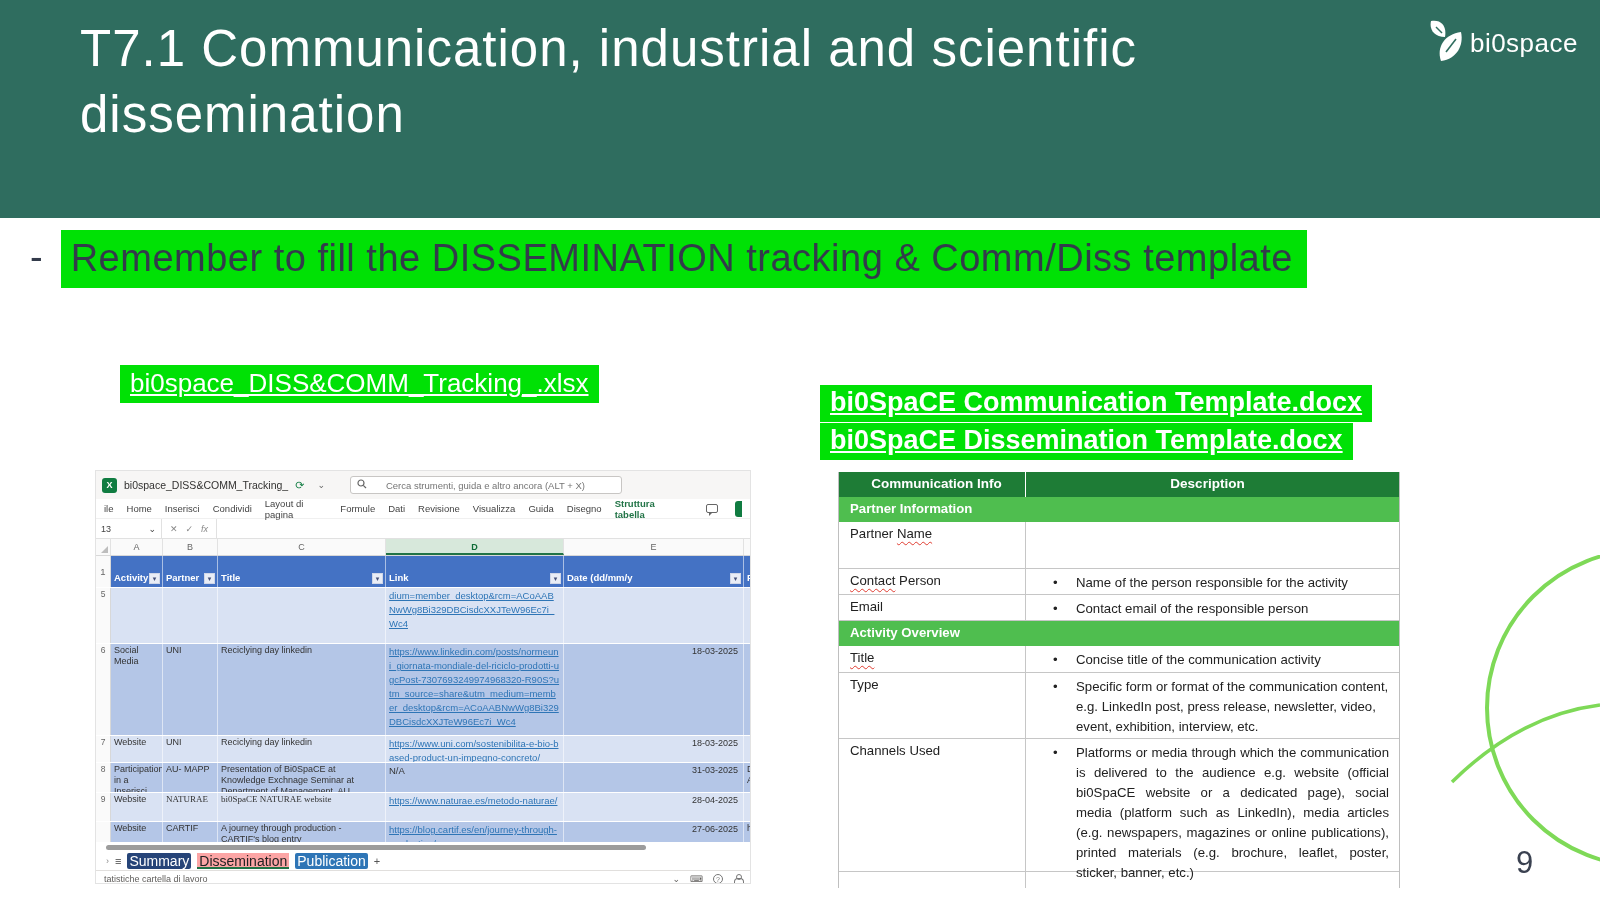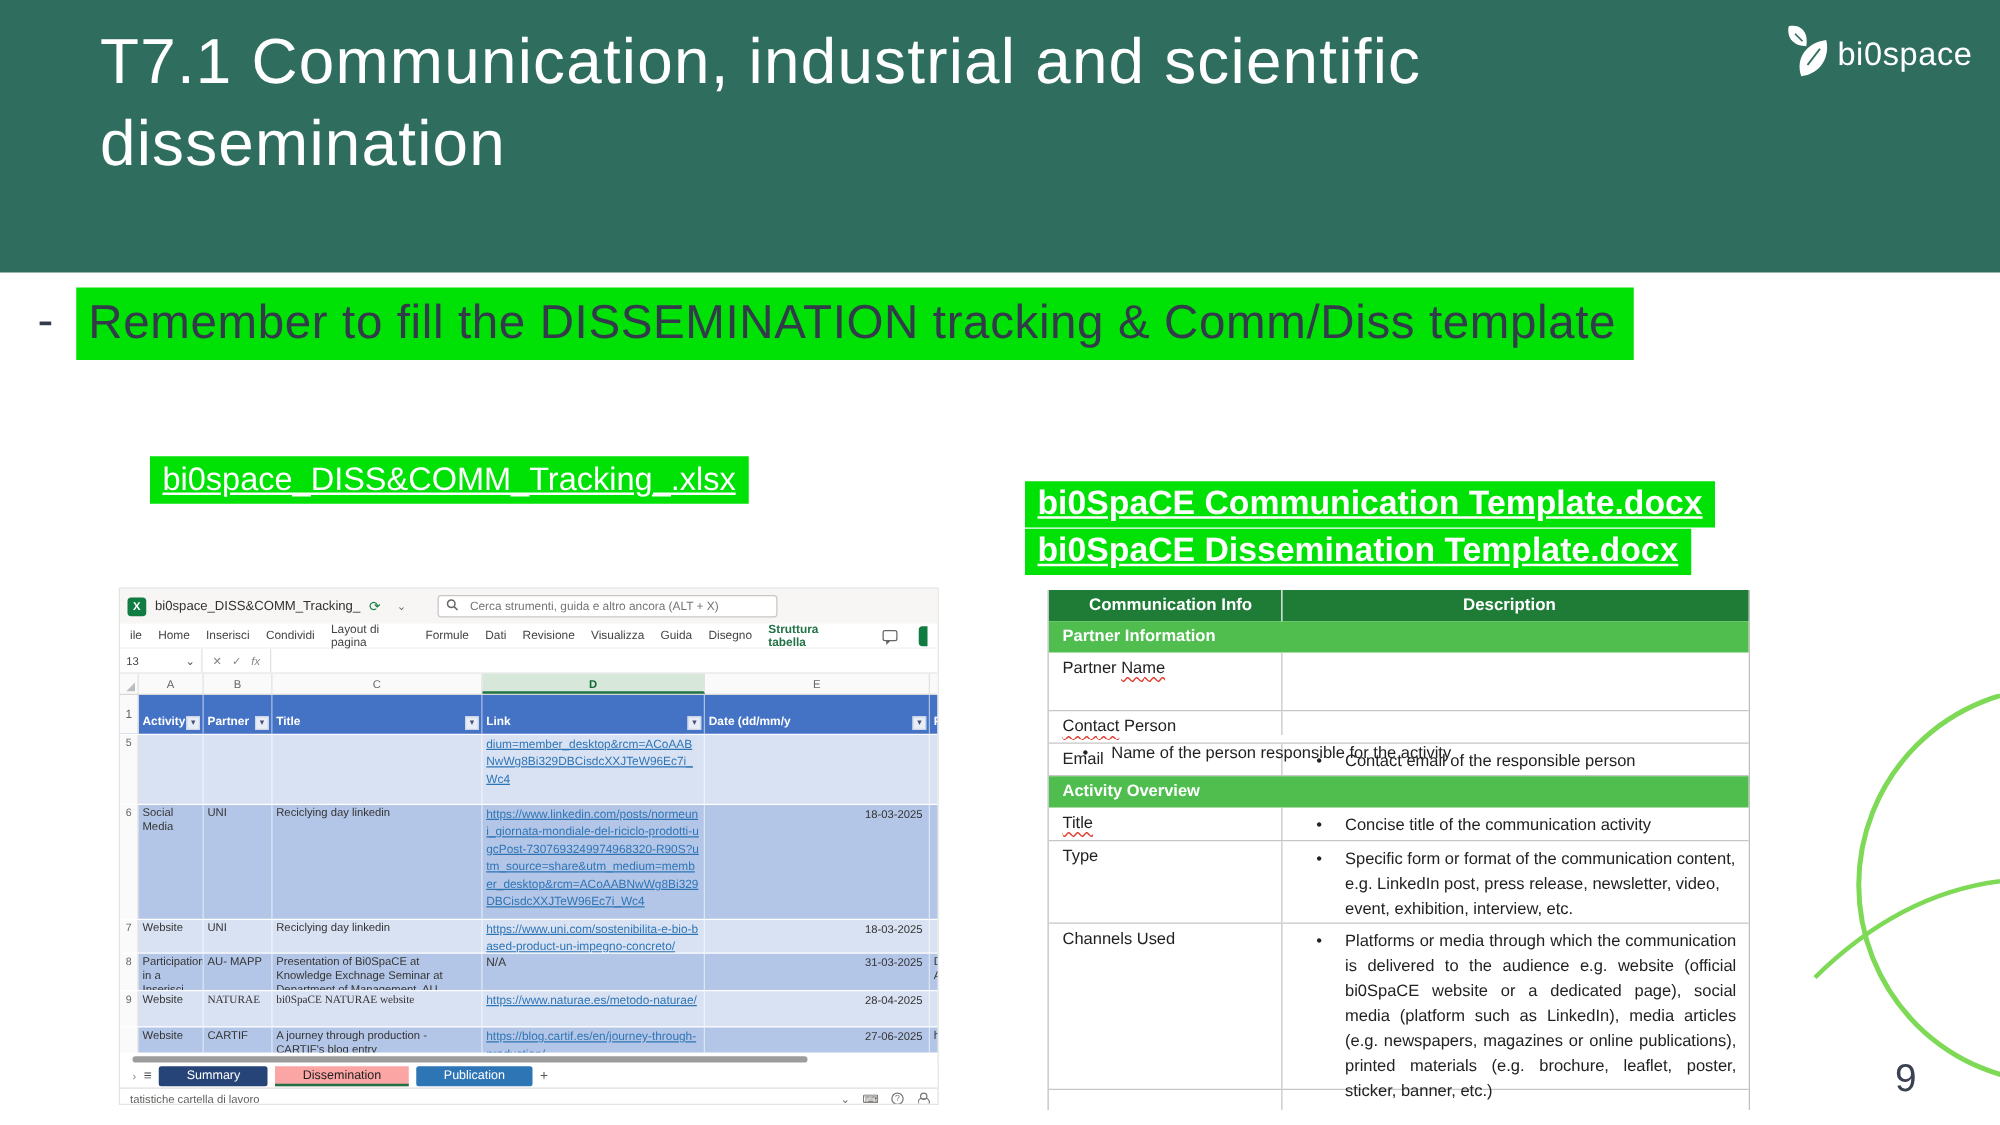--- a/index.html
+++ b/index.html
@@ -29,21 +29,21 @@
   
   .excel { position:absolute; left:95px; top:470px; width:656px; height:414px; background:#fff;
            border:1px solid #e3e3e3; font-size:9px; color:#333; overflow:hidden; }
   .x-titlebar { height:28px; background:#F7F6F5; display:flex; align-items:center; padding:0 6px; gap:7px; }
   .x-appicon { width:15px; height:15px; background:#107C41; border-radius:3px; color:#fff; font-weight:bold;
                font-size:9px; text-align:center; line-height:15px; flex:none; }
   .x-filename { font-size:10.5px; color:#323130; }
   .x-sync { color:#107C41; font-size:11px; }
   .x-chev { color:#666; font-size:9px; margin-left:6px; }
   .x-search { margin-left:18px; width:272px; height:18px; background:#fff; border:1px solid #c8c6c4;
-              border-radius:3px; display:flex; align-items:center; padding:0 6px; gap:9px; }
+              border-radius:3px; display:flex; align-items:center; padding:0 6px; gap:19px; }
   .x-search input { border:none; outline:none; width:100%; font-size:9.5px; color:#444; background:transparent;
                     font-family:"Liberation Sans", sans-serif; }
   .x-menubar { height:20px; display:flex; align-items:center; padding:0 8px; gap:13px; background:#fff;
                border-bottom:1px solid #f0f0f0; font-size:9.5px; color:#444; }
   .x-menu-active { color:#217346; font-weight:bold; }
   .x-menubar .spacer { flex:1; }
   .bubble { width:13px; height:9px; border:1px solid #666; border-radius:2px; position:relative; }
   .bubble::after { content:""; position:absolute; left:2px; bottom:-4px; border:2px solid transparent;
                    border-top-color:#666; border-left-color:#666; }
   .x-greenbtn { width:8px; height:16px; background:#107C41; border-radius:3px 0 0 3px; margin-left:4px; }
@@ -77,21 +77,21 @@
   .xc.link { color:#2E75B6; text-decoration:underline; word-break:break-all; font-size:9.5px; line-height:14px; }
   .xc.plain { text-decoration:none; color:#333; word-break:normal; }
   .xc.date { text-align:right; padding-right:5px; font-size:9px; line-height:13px; }
   .serif { font-family:"Liberation Serif", serif; }
   .r1{height:32px;} .r5{height:56px;} .r6{height:92px;} .r7{height:27px;} .r8{height:30px;} .r9{height:29px;} .r10{height:21px;}
   .xrow[class*=" r"] { border-bottom:1px solid #fff; }
 
   .x-scroll { height:8px; display:flex; align-items:center; padding:0 10px; }
   .x-thumb { width:540px; height:5px; background:#9c9c9c; border-radius:3px; }
   .x-tabbar { height:19px; display:flex; align-items:center; gap:6px; padding:0 10px; background:#fff; }
-  .x-tab { height:16px; line-height:16px; padding:0 22px; font-size:10px; color:#fff; border-radius:2px; }
+  .x-tab { height:16px; line-height:16px; padding:0 2px; font-size:14px; color:#fff; border-radius:2px; }
   .tab-summary { background:#264478; }
   .tab-active { background:#fca5a5; color:#222; border-bottom:2px solid #217346; border-radius:0; }
   .tab-publication { background:#2E75B6; }
   .x-plus { color:#555; font-size:11px; }
   .x-navchev { color:#888; font-size:9px; }
   .x-burger { color:#444; font-size:11px; }
   .x-statusbar { height:16px; border-top:1px solid #E1DFDD; display:flex; align-items:center;
                  padding:0 8px; color:#605E5C; font-size:9px; }
   .x-statusbar .spacer { flex:1; }
   .sb-ic { margin-left:10px; font-size:9px; color:#605E5C; }
@@ -111,21 +111,21 @@
   .dcol2 { flex:1; padding:4px 10px 0 0; }
   .dhead { background:#1E7C36; height:25px; border-bottom:none; }
   .dhead > div { color:#fff; font-weight:bold; text-align:center; padding-top:4px; font-size:13.5px; }
   .dhead .dcol1 { border-right:1px solid #fff; }
   .dsection { background:#4FBE4F; color:#fff; font-weight:bold; height:25px; padding:4px 0 0 11px; }
   .desc { position:relative; padding-left:50px; line-height:20px; }
   .desc::before { content:"\2022"; position:absolute; left:27px; top:0; }
   .just { text-align:justify; }
   .sq { text-decoration:underline; text-decoration-style:wavy; text-decoration-color:#E03C31;
         text-decoration-thickness:1px; text-underline-offset:3px; }
-  .h-pn{height:47px;} .h-cp{height:26px;flex-direction:column;} .h-em{height:26px;} .h-ti{height:27px;} .h-ty{height:66px;} .h-ch{height:133px;} .h-empty{height:16px; border-bottom:none;}
+  .h-pn{height:47px;} .h-cp{height:26px;} .h-em{height:26px;} .h-ti{height:27px;} .h-ty{height:66px;} .h-ch{height:133px;} .h-empty{height:16px; border-bottom:none;}
 
   
   .arcs { position:absolute; right:0; top:555px; width:150px; height:345px; pointer-events:none; }
   .page-num { position:absolute; left:1516px; top:845px; font-size:31px; color:#3A4150; }
 </style>
 </head>
 <body>
 
 <div class="slide">
 

